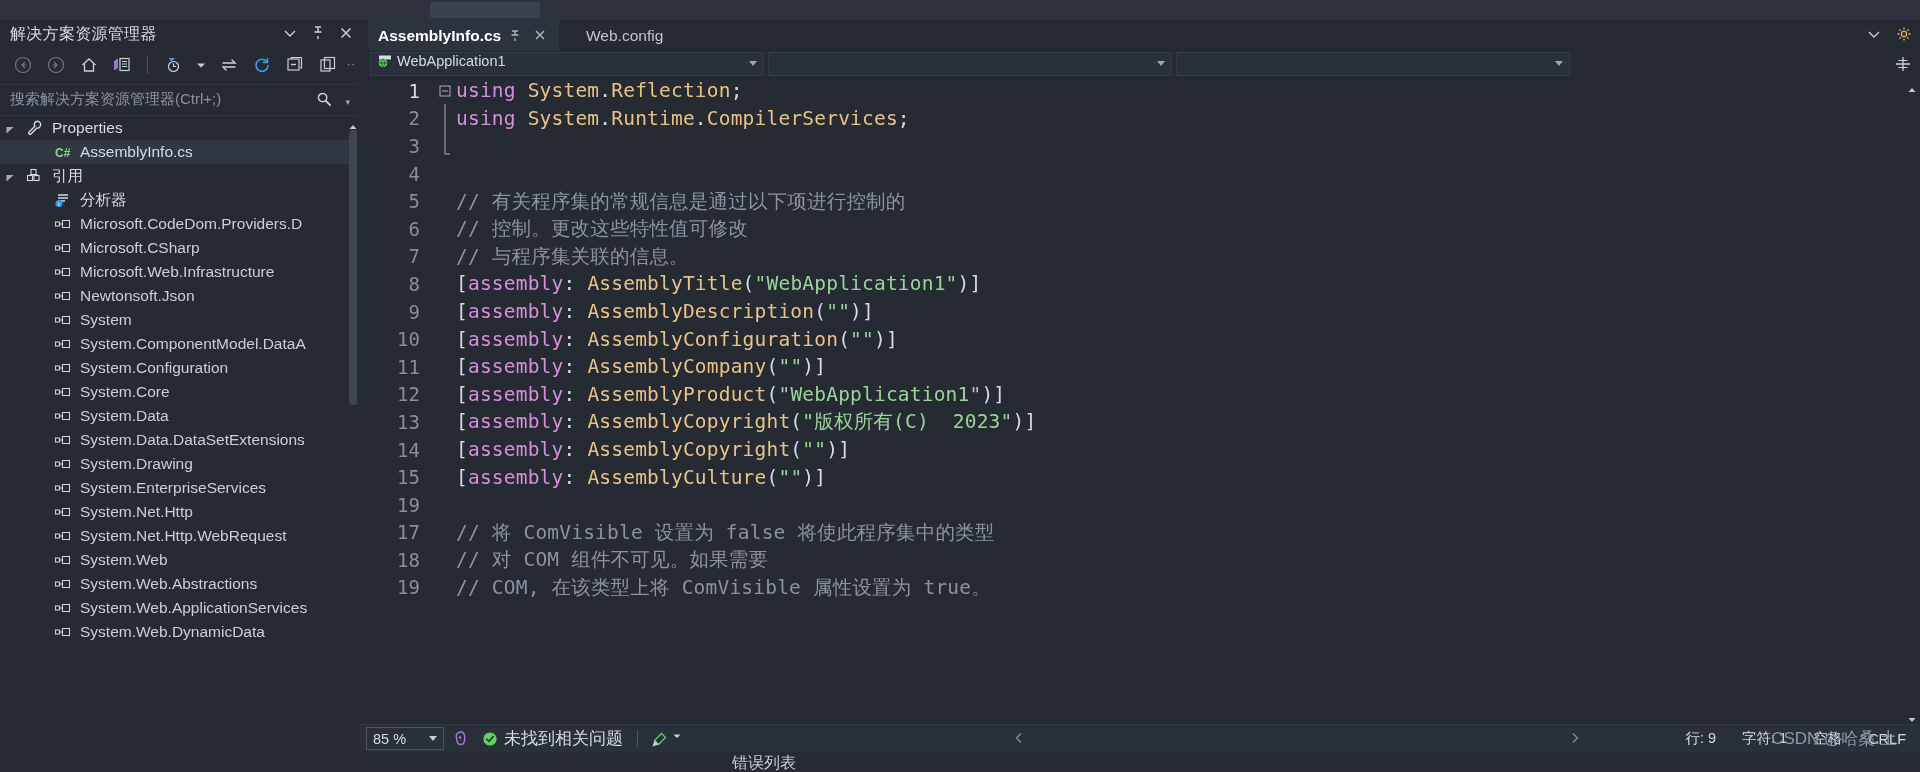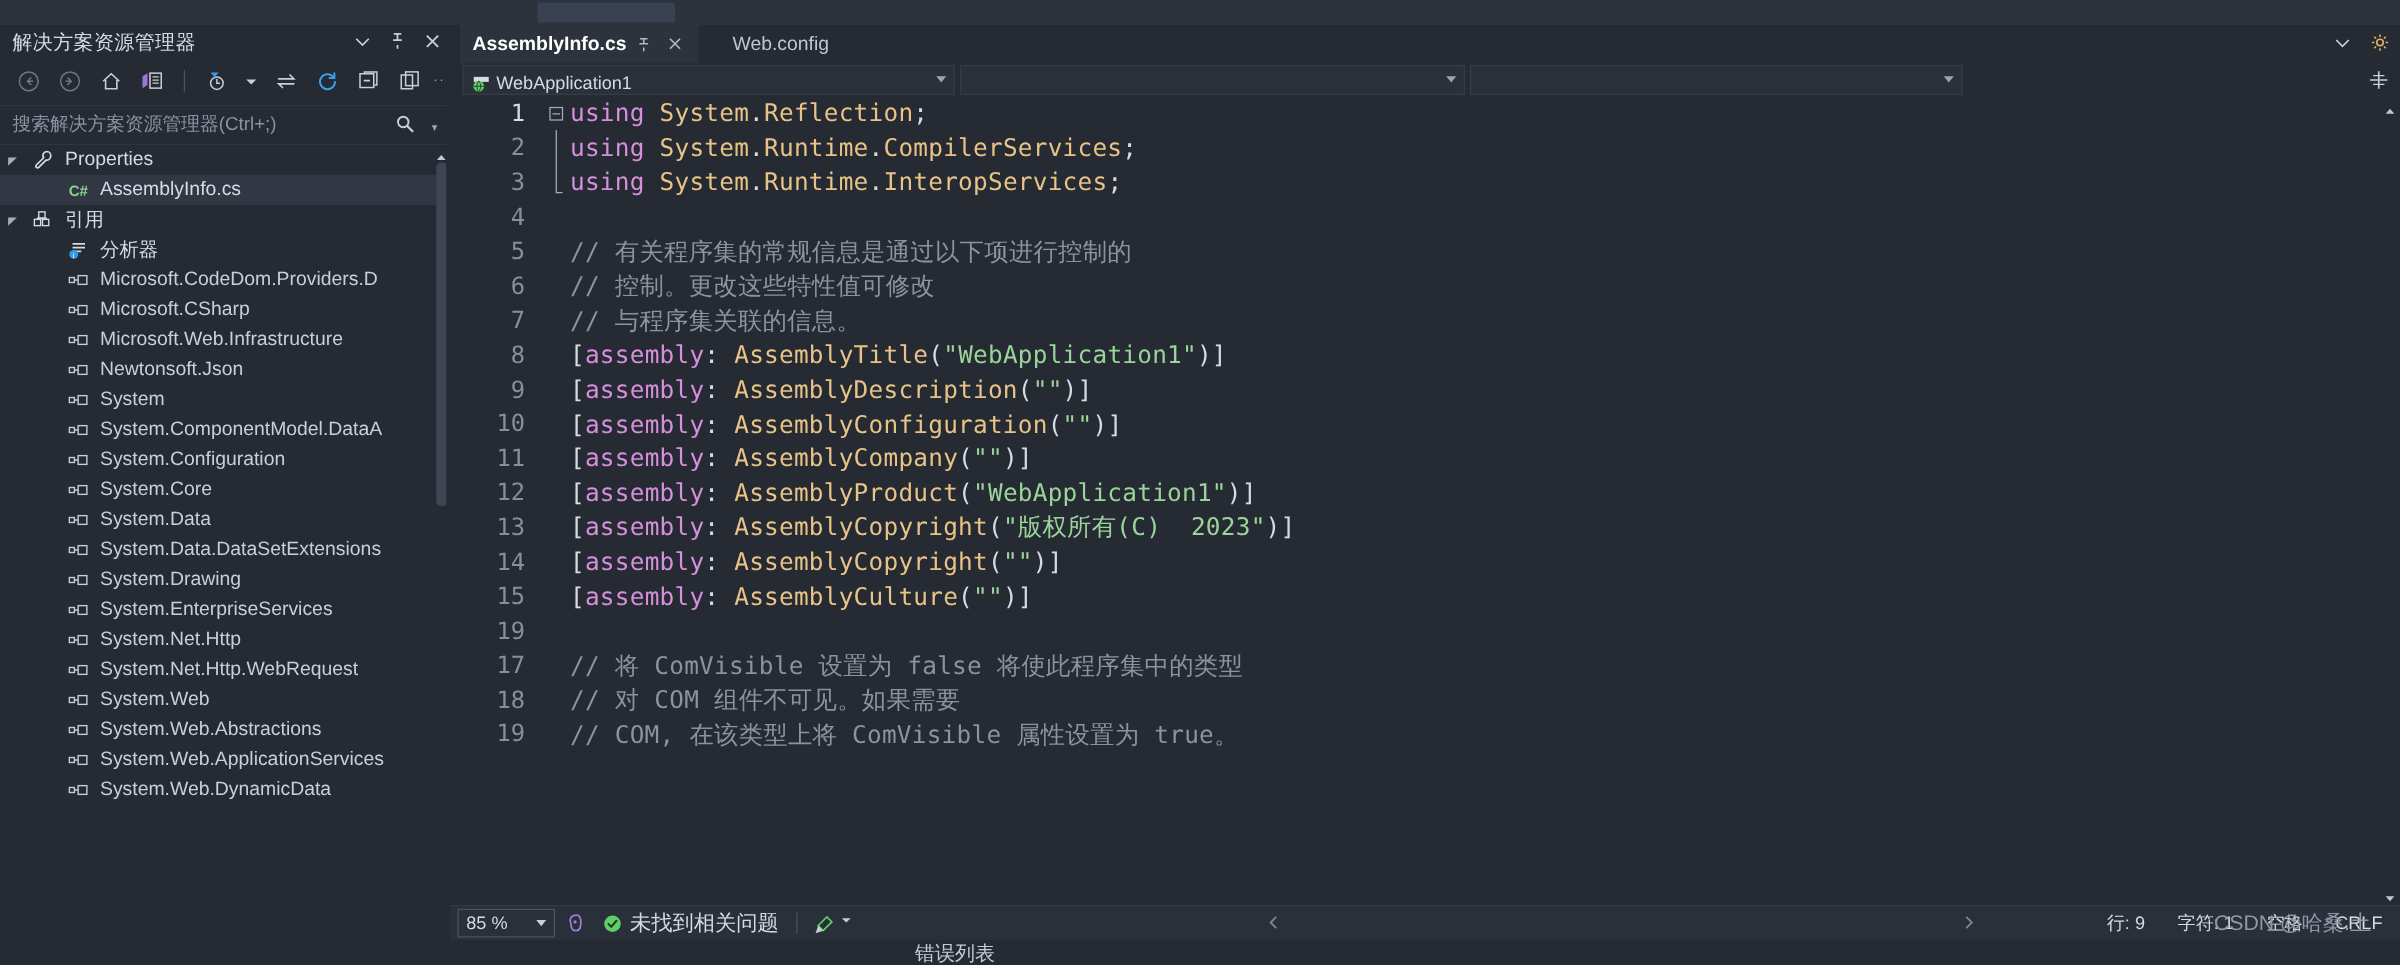--- a/index.html
+++ b/index.html
@@ -54,21 +54,21 @@
   .tabbar{position:relative;height:31px;background:#252A33;}
   .tab{position:absolute;top:0;height:31px;display:flex;align-items:center;padding:0 10px;gap:8px;}
   .tab.active{background:#2D333D;}
   .tab .tname{font-size:15.5px;}
   .tab.active .tname{color:#FFFFFF;font-weight:bold;}
   .tab.inactive .tname{color:#BFC6D1;}
   .tab .pin,.tab .cls{opacity:.85;}
   .tabbar-right{position:absolute;right:8px;top:6px;display:flex;gap:14px;align-items:center;}
 
   .navbar{position:relative;height:26px;background:#252A33;display:flex;align-items:center;}
-  .nav-cell{height:22px;background:#2A3039;border:1px solid #353C47;display:flex;align-items:flex-end;padding:0 6px;position:relative;}
+  .nav-cell{height:22px;background:#2A3039;border:1px solid #353C47;display:flex;align-items:flex-start;padding:0 6px;position:relative;}
   .nav-cell .cap{font-size:14.5px;color:#D6DBE3;margin-left:4px;}
   .nav-cell .caret{position:absolute;right:6px;top:8px;width:0;height:0;border-left:4px solid transparent;border-right:4px solid transparent;border-top:5px solid #9AA4B3;}
   .nav-plus{position:absolute;right:10px;top:4px;}
 
   .code{position:absolute;left:0;top:57px;right:0;bottom:47px;background:#252A33;overflow:hidden;}
   .cline{position:relative;height:27.6px;display:flex;align-items:center;white-space:pre;}
   .gut{width:60px;text-align:right;padding-right:14px;flex:0 0 auto;
        font-family:"DejaVu Sans Mono","Liberation Mono",monospace;font-size:19px;color:#888F9B;}
   .gut.cur{color:#D7DBE2;}
   .fold{width:22px;flex:0 0 auto;display:flex;align-items:center;justify-content:center;}
@@ -540,21 +540,21 @@
     <div class="code" id="code">
         <div class="cline"><span class="gut cur">1</span><span class="fold"><svg width="12" height="12" viewBox="0 0 12 12">
               <rect x="1" y="1" width="10" height="10" fill="none" stroke="#A6AEBC" stroke-width="1"></rect>
               <path d="M3 6 H9" stroke="#A6AEBC" stroke-width="1"></path>
             </svg></span><span class="src"><span class="k">using</span><span class="p"> </span><span class="t">System</span><span class="p">.</span><span class="t">Reflection</span><span class="p">;</span></span></div>
         <div class="cline"><span class="gut">2</span><span class="fold"><svg width="12" height="28" viewBox="0 0 12 28">
               <path d="M6 0 V28" stroke="#A6AEBC" stroke-width="1"></path>
             </svg></span><span class="src"><span class="k">using</span><span class="p"> </span><span class="t">System</span><span class="p">.</span><span class="t">Runtime</span><span class="p">.</span><span class="t">CompilerServices</span><span class="p">;</span></span></div>
         <div class="cline"><span class="gut">3</span><span class="fold"><svg width="12" height="28" viewBox="0 0 12 28">
               <path d="M6 0 V22 H11" fill="none" stroke="#A6AEBC" stroke-width="1"></path>
-            </svg></span><span class="src"><span class="k">using</span><span class="p"> </span><span class="t">System</span><span class="p">.</span><span class="t">Runtime</span><span class="p">.</span><span class="t">InteropServices</span><span class="p">;</span></span></div>
+            </svg></span></div>
         <div class="cline"><span class="gut">4</span><span class="fold"></span><span class="src"></span></div>
         <div class="cline"><span class="gut">5</span><span class="fold"></span><span class="src"><span class="c">// 有关程序集的常规信息是通过以下项进行控制的</span></span></div>
         <div class="cline"><span class="gut">6</span><span class="fold"></span><span class="src"><span class="c">// 控制。更改这些特性值可修改</span></span></div>
         <div class="cline"><span class="gut">7</span><span class="fold"></span><span class="src"><span class="c">// 与程序集关联的信息。</span></span></div>
         <div class="cline"><span class="gut">8</span><span class="fold"></span><span class="src"><span class="p">[</span><span class="k">assembly</span><span class="p">: </span><span class="t">AssemblyTitle</span><span class="p">(</span><span class="s">"WebApplication1"</span><span class="p">)]</span></span></div>
         <div class="cline"><span class="gut">9</span><span class="fold"></span><span class="src"><span class="p">[</span><span class="k">assembly</span><span class="p">: </span><span class="t">AssemblyDescription</span><span class="p">(</span><span class="s">""</span><span class="p">)]</span></span></div>
         <div class="cline"><span class="gut">10</span><span class="fold"></span><span class="src"><span class="p">[</span><span class="k">assembly</span><span class="p">: </span><span class="t">AssemblyConfiguration</span><span class="p">(</span><span class="s">""</span><span class="p">)]</span></span></div>
         <div class="cline"><span class="gut">11</span><span class="fold"></span><span class="src"><span class="p">[</span><span class="k">assembly</span><span class="p">: </span><span class="t">AssemblyCompany</span><span class="p">(</span><span class="s">""</span><span class="p">)]</span></span></div>
         <div class="cline"><span class="gut">12</span><span class="fold"></span><span class="src"><span class="p">[</span><span class="k">assembly</span><span class="p">: </span><span class="t">AssemblyProduct</span><span class="p">(</span><span class="s">"WebApplication1"</span><span class="p">)]</span></span></div>
         <div class="cline"><span class="gut">13</span><span class="fold"></span><span class="src"><span class="p">[</span><span class="k">assembly</span><span class="p">: </span><span class="t">AssemblyCopyright</span><span class="p">(</span><span class="s">"版权所有(C)  2023"</span><span class="p">)]</span></span></div>

